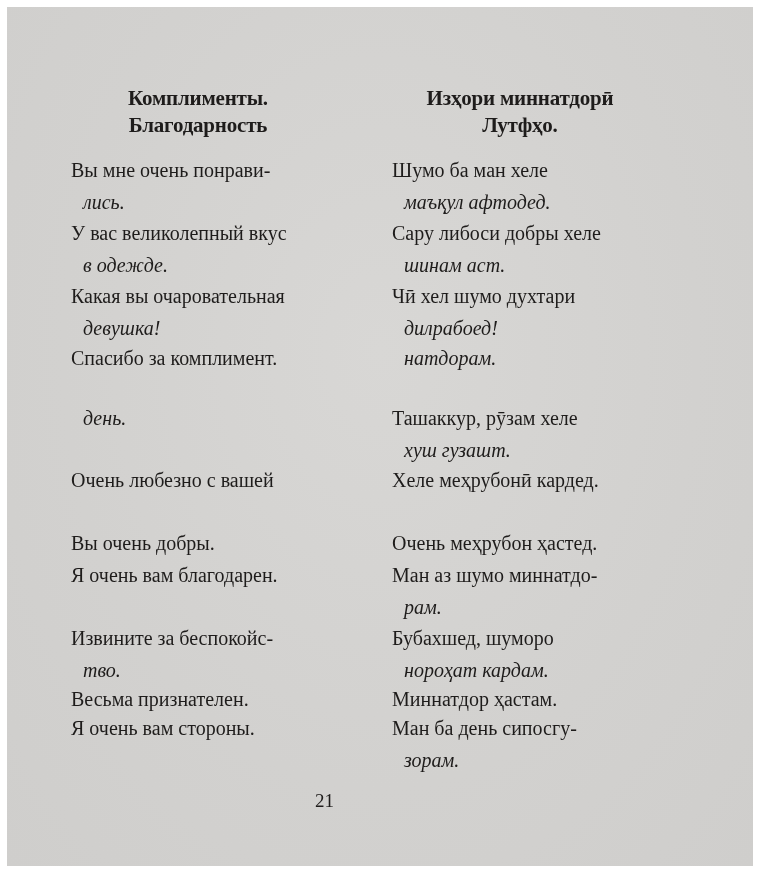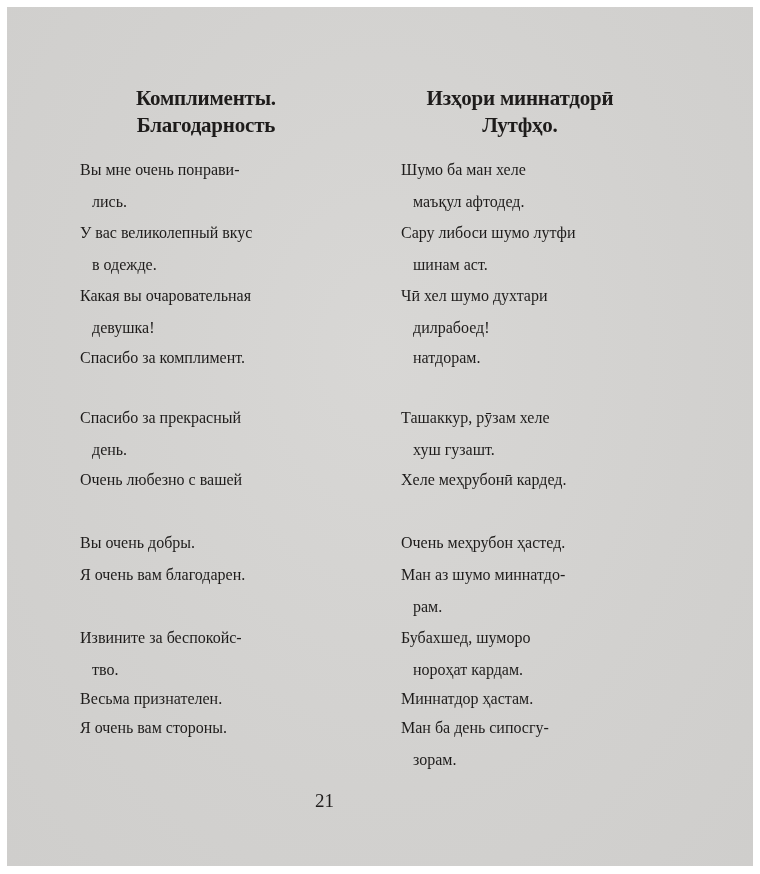--- a/index.html
+++ b/index.html
@@ -33,32 +33,33 @@
   .heading {
     position: absolute;
     top: 78px;
     width: 100%;
     text-align: center;
     font-weight: bold;
     font-size: 21px;
     line-height: 27px;
     letter-spacing: -0.2px;
   }
-  .col-ru .heading { left: 12px; width: 260px; }
+  .col-ru .heading { left: 4px; width: 260px; }
   .col-tj .heading { left: 0; width: 270px; }
   .entry {
     position: absolute;
-    left: 16px;
-    font-size: 16px;
+    left: 7px;
+    font-size: 20px;
     line-height: 32px;
     white-space: nowrap;
   }
   .entry .l2 {
     display: block;
     padding-left: 12px;
+    font-style: italic;
   }
   .page-number {
     position: absolute;
     top: 783px;
     left: 0;
     width: 625px;
     text-align: center;
     font-size: 19px;
     padding-left: 10px;
     box-sizing: border-box;
@@ -84,21 +85,20 @@
       <span class="l2">в одежде.</span>
     </div>
     <div class="entry" style="top:273px">
       <span>Какая вы очаровательная</span>
       <span class="l2">девушка!</span>
     </div>
     <div class="entry" style="top:335px">
       <span>Спасибо за комплимент.</span>
     </div>
     <div class="entry" style="top:395px">
-      <span>Спасибо за прекрасный</span>
       <span class="l2">день.</span>
     </div>
     <div class="entry" style="top:457px">
       <span>Очень любезно с вашей</span>
     </div>
     <div class="entry" style="top:520px">
       <span>Вы очень добры.</span>
     </div>
     <div class="entry" style="top:552px">
       <span>Я очень вам благодарен.</span>
@@ -119,21 +119,21 @@
     <div class="heading">
       <div>Изҳори миннатдорӣ</div>
       <div>Лутфҳо.</div>
     </div>
 
     <div class="entry" style="top:147px">
       <span>Шумо ба ман хеле</span>
       <span class="l2">маъқул афтодед.</span>
     </div>
     <div class="entry" style="top:210px">
-      <span>Сару либоси шумо лутфи</span>
+      <span>Сару либоси добры хеле</span>
       <span class="l2">шинам аст.</span>
     </div>
     <div class="entry" style="top:273px">
       <span>Чӣ хел шумо духтари</span>
       <span class="l2">дилрабоед!</span>
     </div>
     <div class="entry" style="top:335px">
       <span class="l2">натдорам.</span>
     </div>
     <div class="entry" style="top:395px">

